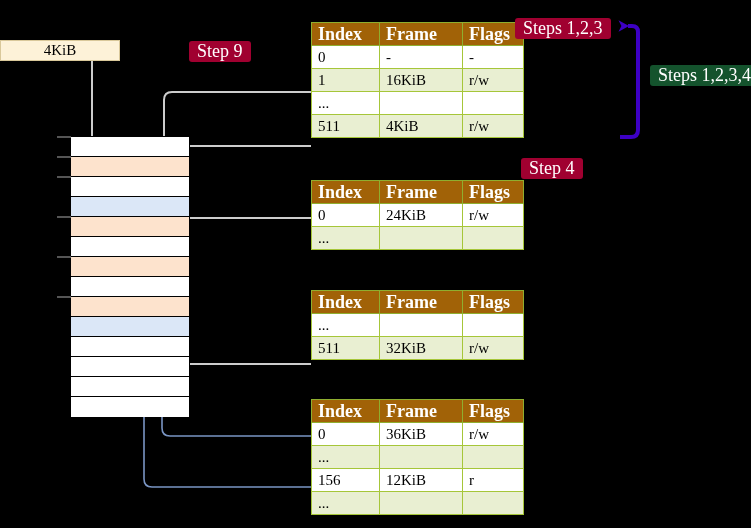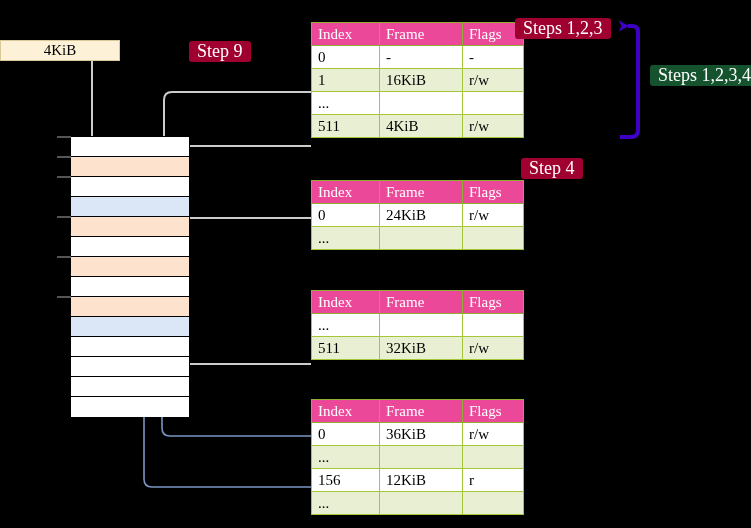--- a/index.html
+++ b/index.html
@@ -74,27 +74,27 @@
 
   
   .ptable {
     position: absolute;
     border-collapse: collapse;
     background: #ffffff;
     font-size: 15px;
     box-shadow: 2px 2px 0 rgba(0,0,0,0.25);
   }
   .ptable th {
-    background: #ec4899;
+    background: #a16207;
     color: #ffffff;
-    font-weight: normal;
+    font-weight: bold;
     text-align: left;
     padding: 2px 6px;
     border: 1px solid #8fae2f;
-    font-size: 15px;
+    font-size: 18px;
     line-height: 18px;
   }
   .ptable td {
     border: 1px solid #a6c639;
     padding: 2px 6px;
     color: #000000;
     line-height: 18px;
     height: 18px;
     background: #ffffff;
   }

